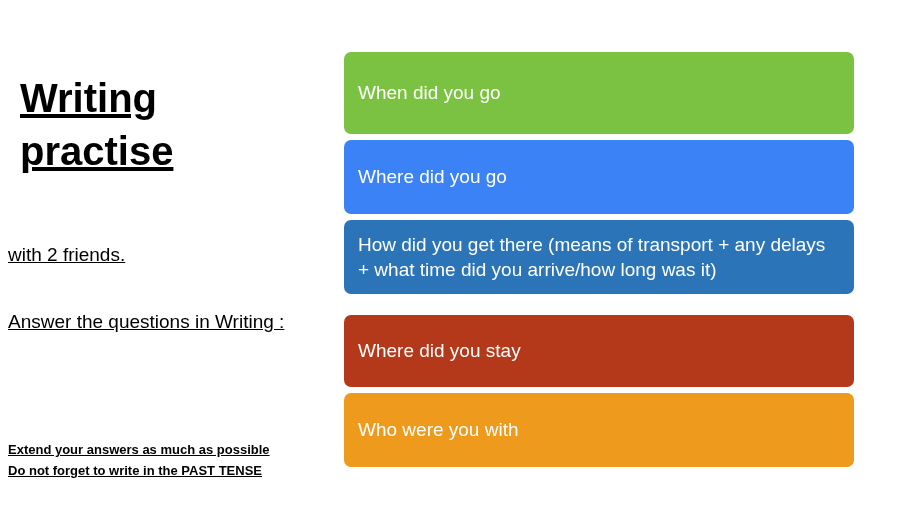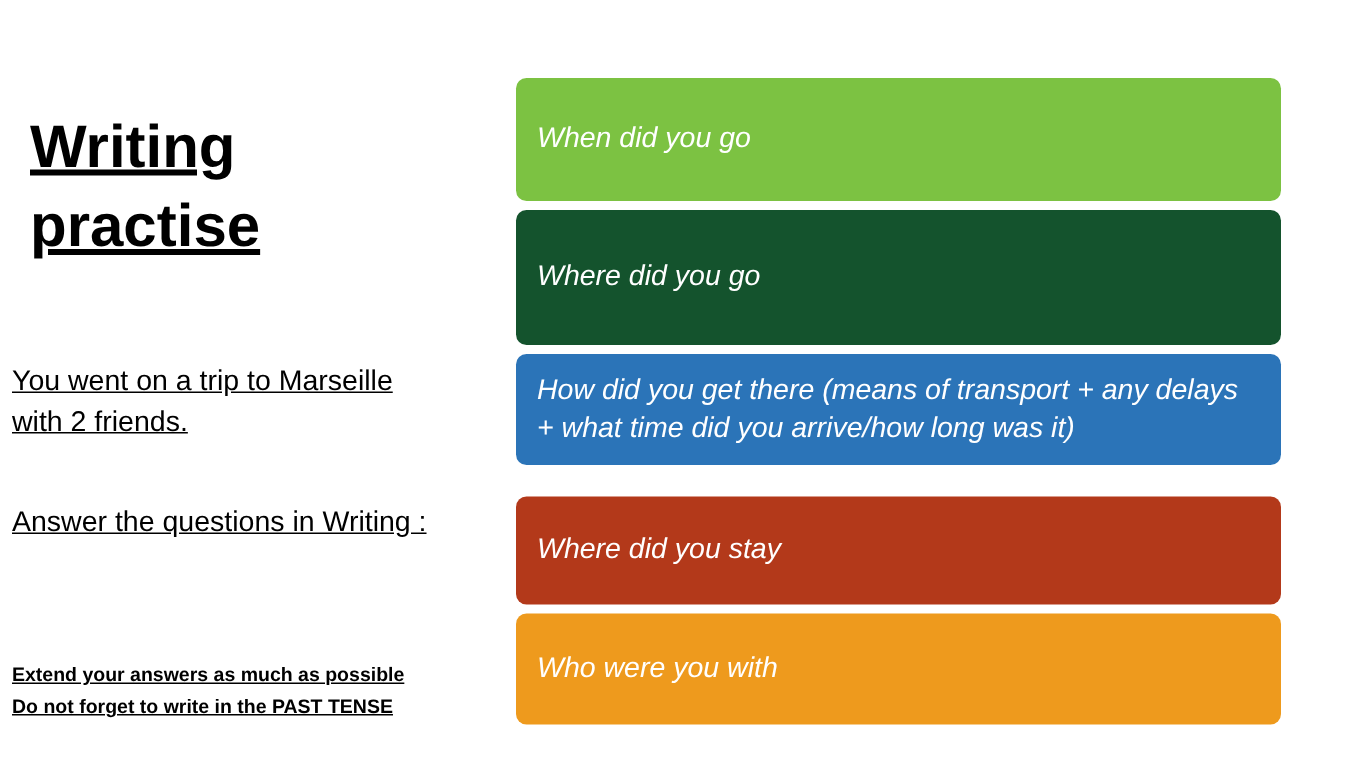--- a/index.html
+++ b/index.html
@@ -84,50 +84,48 @@
     display: flex;
     align-items: center;
     padding: 0 14px;
     box-sizing: border-box;
     color: #ffffff;
     font-size: 19px;
     line-height: 1.34;
   }
   .bar-label {
     display: block;
-    font-style: italic;
   }
 </style>
 </head>
 <body>
 
 <div class="slide">
 
   <div class="title-block">
     <span class="title-line">Writing</span>
     <span class="title-line">practise</span>
   </div>
 
   <div class="para-block">
-    <span class="para-line">You went on a trip to Marseille</span>
     <span class="para-line">with 2 friends.</span>
     <div class="para-gap"></div>
     <span class="para-line">Answer the questions in Writing :</span>
   </div>
 
   <div class="note-block">
     <span class="note-line">Extend your answers as much as possible</span>
     <span class="note-line">Do not forget to write in the PAST TENSE</span>
   </div>
 
   <div class="bars">
     <div class="bar" style="background: rgb(124, 194, 66); height: 82px;">
       <span class="bar-label">When did you go</span>
     </div>
-    <div class="bar" style="background: #14532d; height: 90px;">
+    <div class="bar" style="background: #3b82f6; height: 74px;">
       <span class="bar-label">Where did you go</span>
     </div>
     <div class="bar" style="background: rgb(43, 116, 184); height: 74px;">
       <span class="bar-label">How did you get there (means of transport + any delays + what time did you arrive/how long was it)</span>
     </div>
     <div class="bar" style="background: rgb(179, 57, 26); height: 72px; margin-top: 21px;">
       <span class="bar-label">Where did you stay</span>
     </div>
     <div class="bar" style="background: rgb(238, 154, 29); height: 74px;">
       <span class="bar-label">Who were you with</span>

